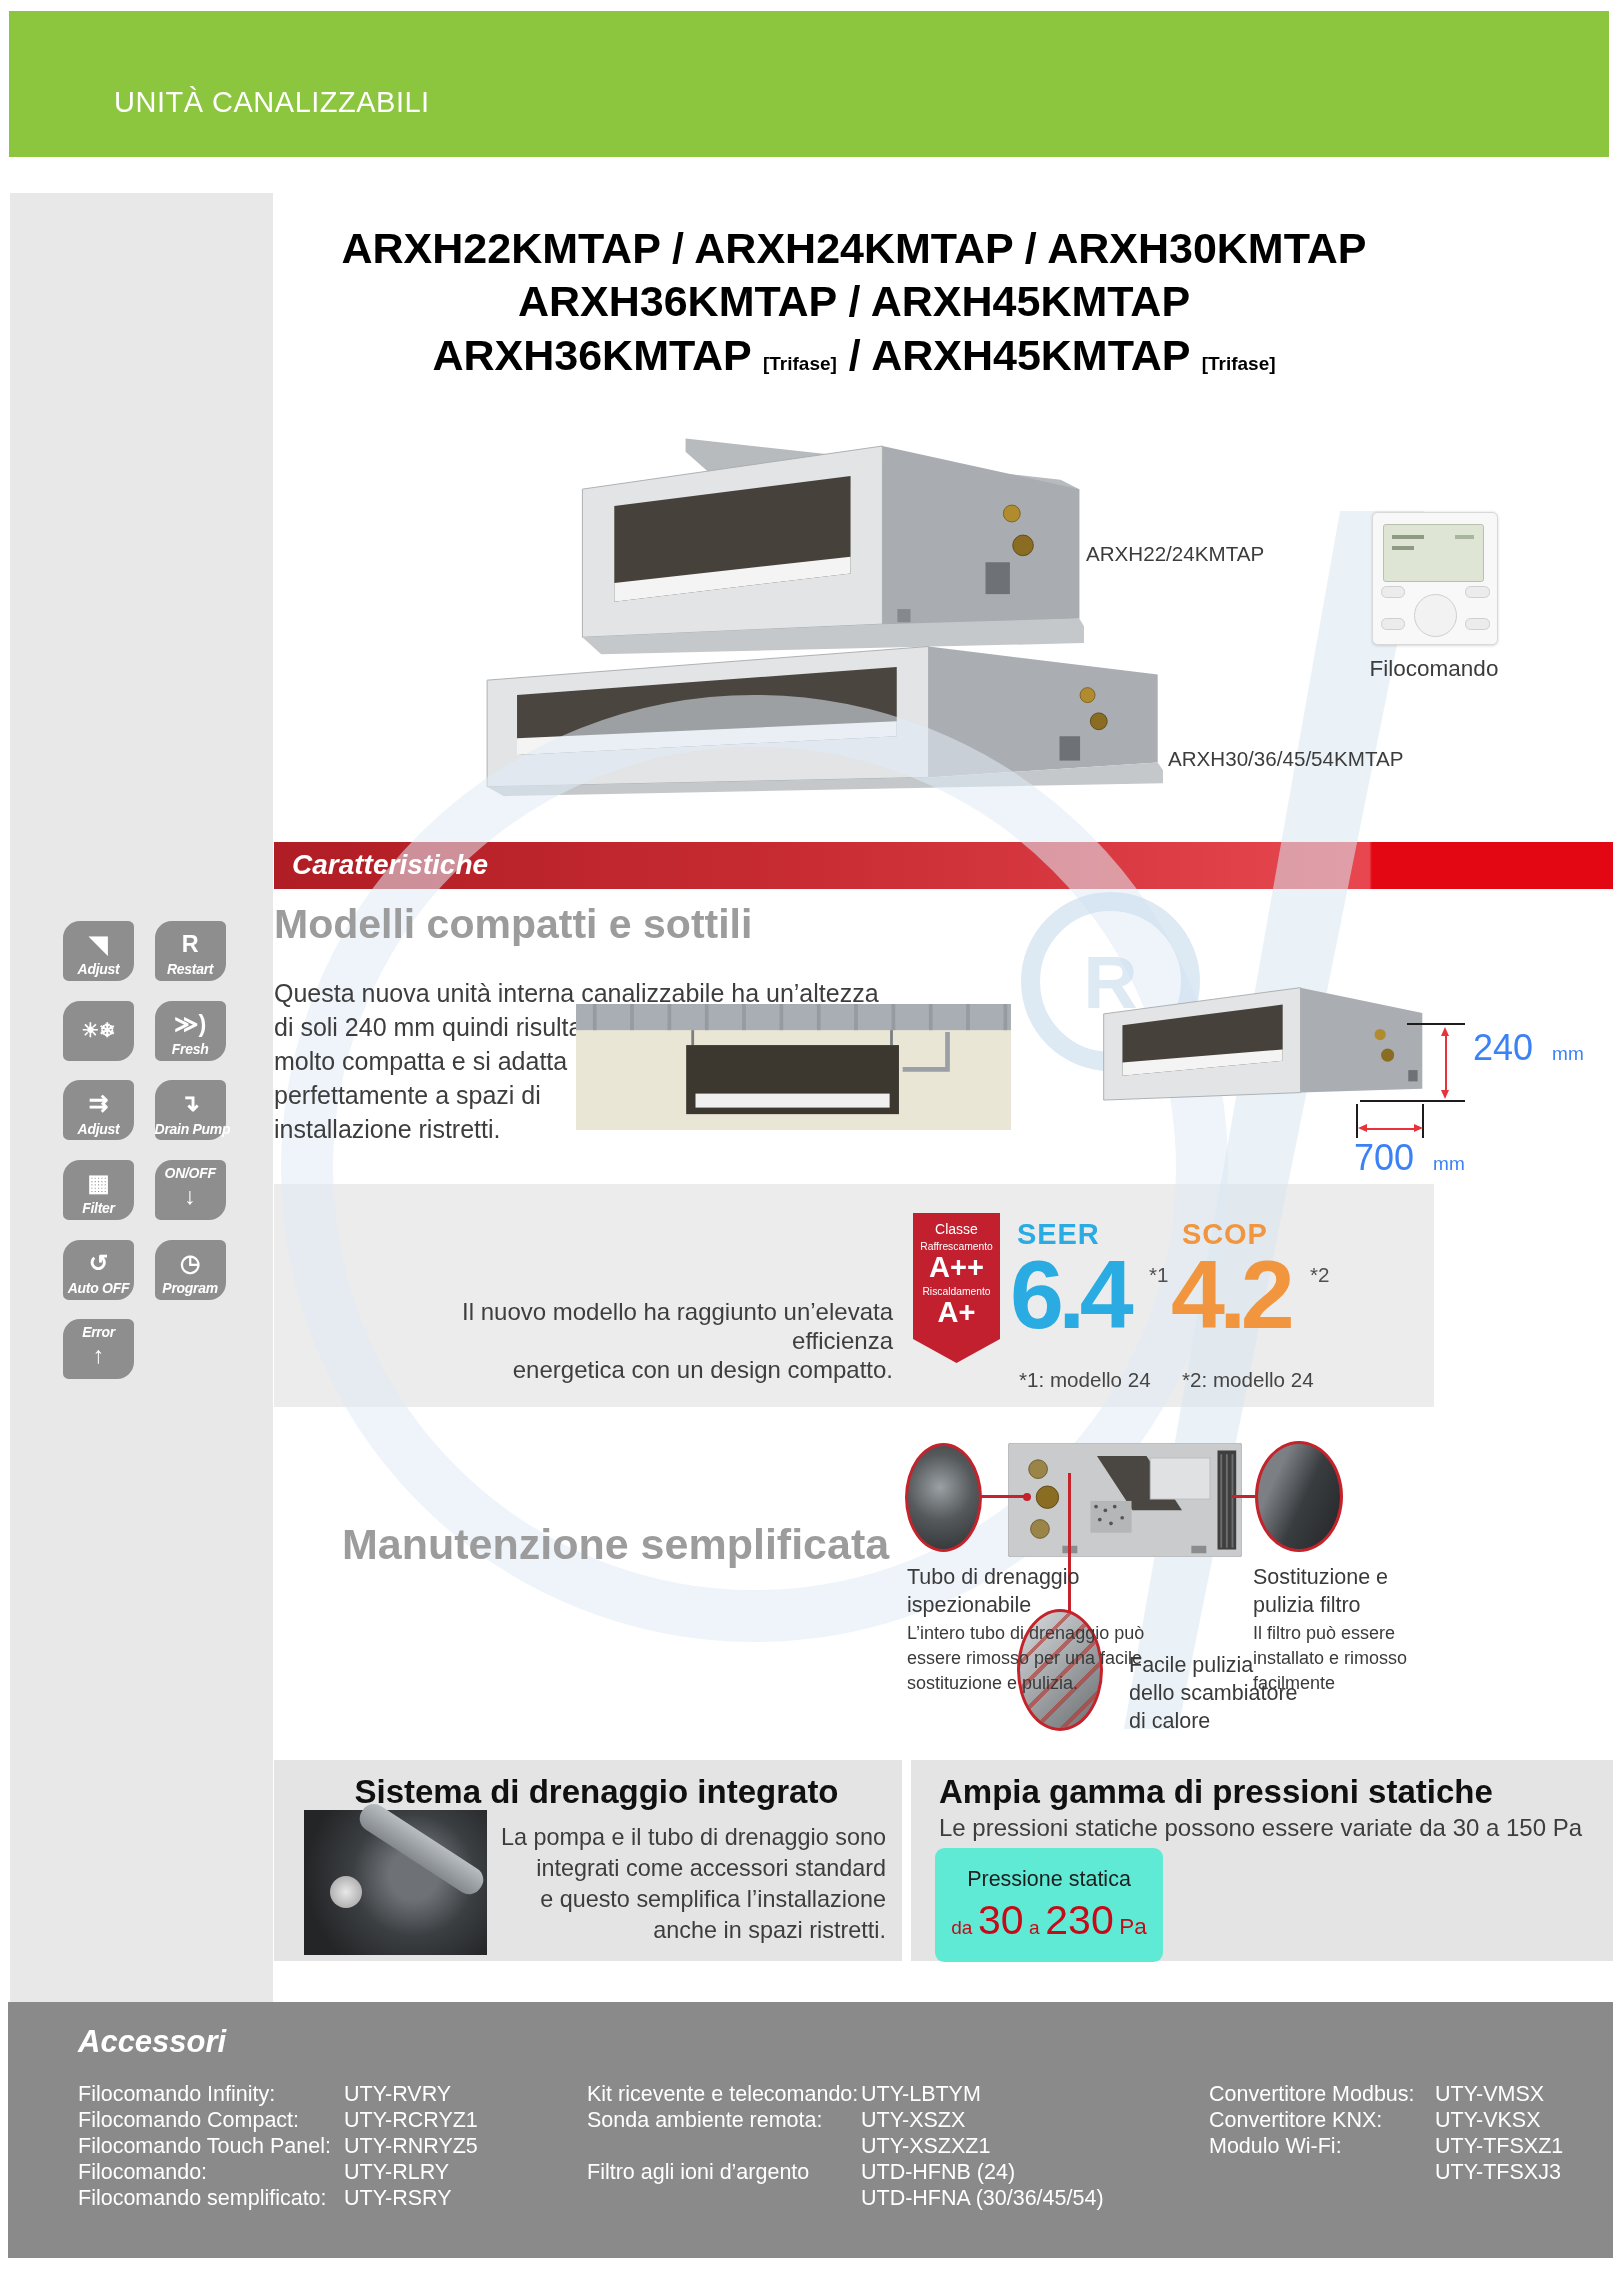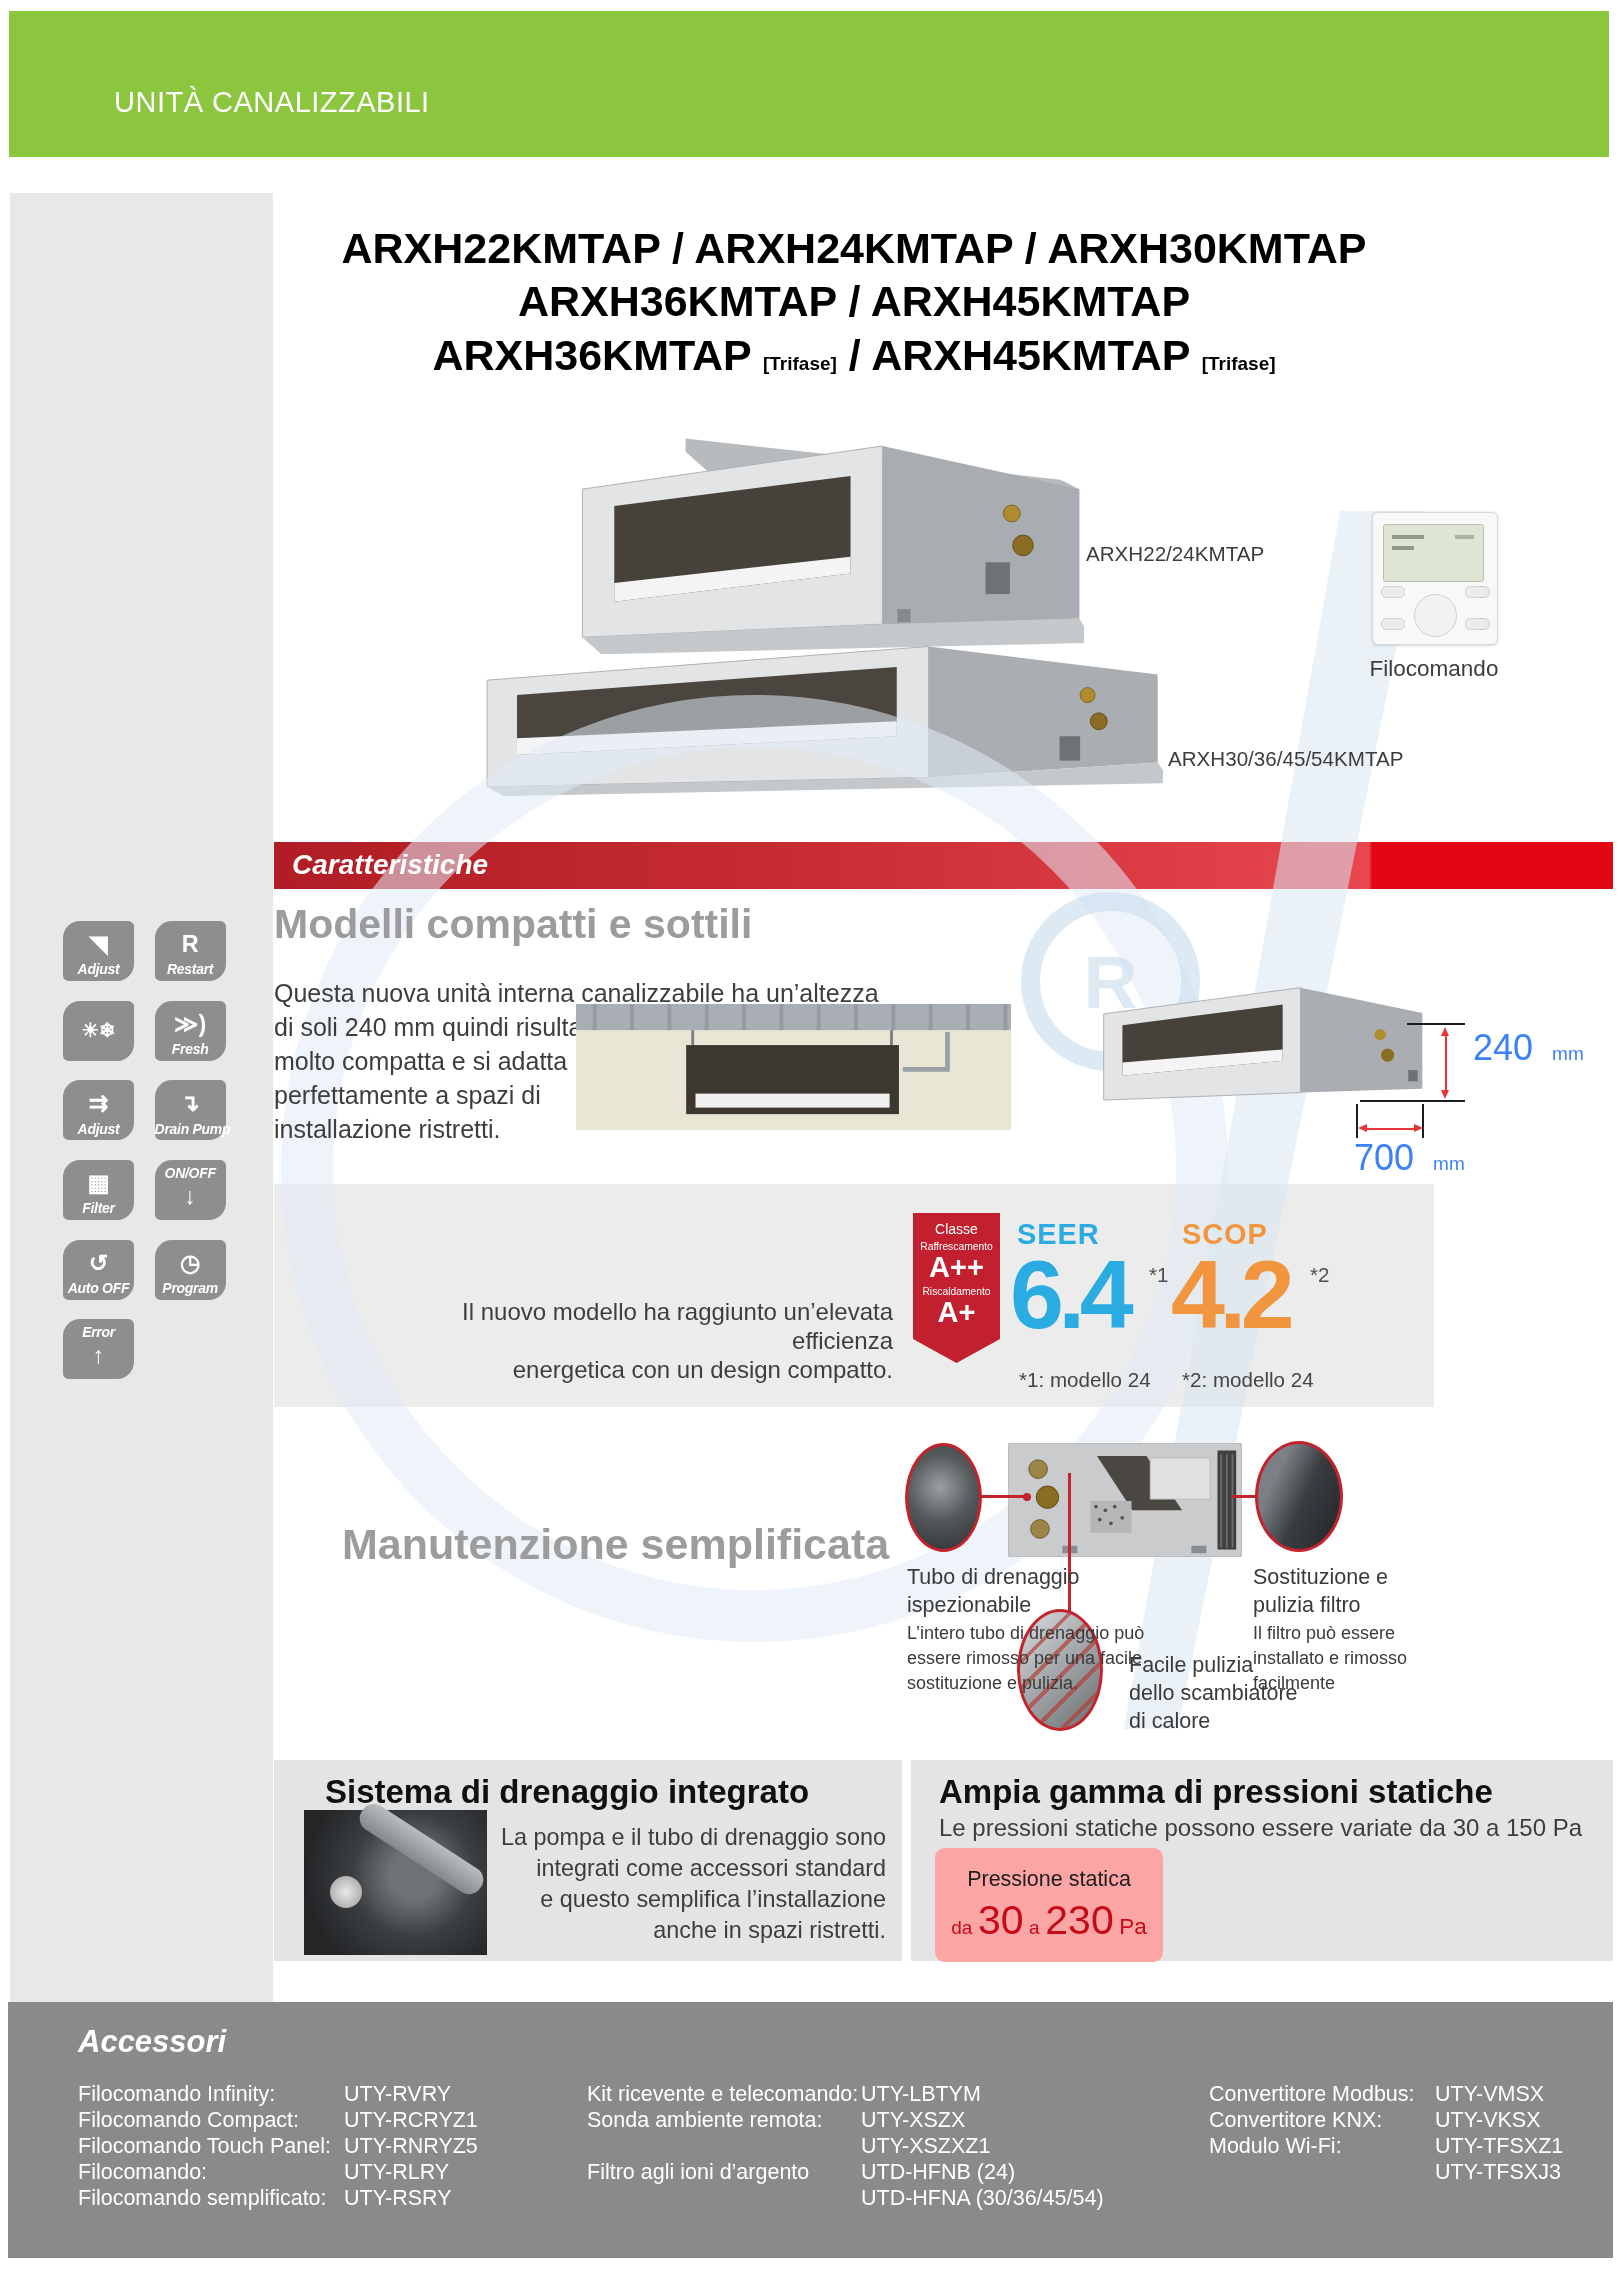--- a/index.html
+++ b/index.html
@@ -110,31 +110,31 @@
           background:linear-gradient(135deg,#d9dbdd 0%,#a7abae 45%,#6a6e71 100%);}
   #co-hex i{position:absolute;inset:0;
      background:repeating-linear-gradient(135deg,transparent 0 15px,rgba(178,58,53,.65) 15px 19px);}
   .rline{position:absolute;background:#c4232b;}
   .rdot{position:absolute;width:8.4px;height:8.4px;border-radius:50%;background:#c4232b;}
   .co-title{font-size:21.5px;line-height:28px;color:#3a3a3a;}
   .co-text{font-size:18px;line-height:25px;color:#3a3a3a;}
 
   
   .box-h{font-size:33px;font-weight:bold;color:#101010;}
-  #drain-h{left:325px;top:1773px;width:543px;}
+  #drain-h{left:325px;top:1773px;width:543px;text-align:center;}
   #drain-body{left:483px;top:1822px;width:403px;text-align:right;font-size:23.4px;line-height:31px;color:#3d3d3d;}
   .pump{left:304px;top:1810px;width:183px;height:145px;
         background:radial-gradient(circle at 60% 45%,#6e7276 0 18%,#3c3f42 45%,#232527 80%);}
   .pump i{position:absolute;left:66px;top:-11.2px;width:141px;height:28px;border-radius:13px;
           background:linear-gradient(#b9bec2,#83888c);transform:rotate(33deg);transform-origin:left top;}
   .pump b{position:absolute;left:26px;top:66px;width:32px;height:32px;border-radius:50%;
           background:radial-gradient(#e8e8e8,#9b9b9b);}
   #press-h{left:939px;top:1773px;}
   #press-body{left:939px;top:1814px;font-size:24px;color:#3d3d3d;}
-  .press-card{left:935px;top:1848px;width:228px;height:114px;background:#fca5a5;border-radius:9.4px;}
+  .press-card{left:935px;top:1848px;width:228px;height:114px;background:#5eead4;border-radius:9.4px;}
   .pc-title{position:absolute;left:0;right:0;top:19px;text-align:center;font-size:21.5px;color:#1e1e1e;}
   .pc-line{position:absolute;left:0;right:0;top:49px;display:flex;align-items:baseline;justify-content:center;
            gap:5.6px;color:#c60b18;}
   .pc-sm{font-size:19px;} .pc-big{font-size:41px;} .pc-unit{font-size:22.5px;}
 
   
   #acc-h{left:78px;top:2024px;font-size:31px;font-weight:bold;font-style:italic;color:#fff;}
   .acc-group{position:absolute;top:2082px;display:grid;grid-auto-rows:26px;
              grid-template-columns:var(--lw) auto;font-size:21.5px;color:#fff;white-space:nowrap;}
   .acc-g1{left:78px;--lw:266px;} .acc-g2{left:587px;--lw:274px;} .acc-g3{left:1209px;--lw:226px;}

